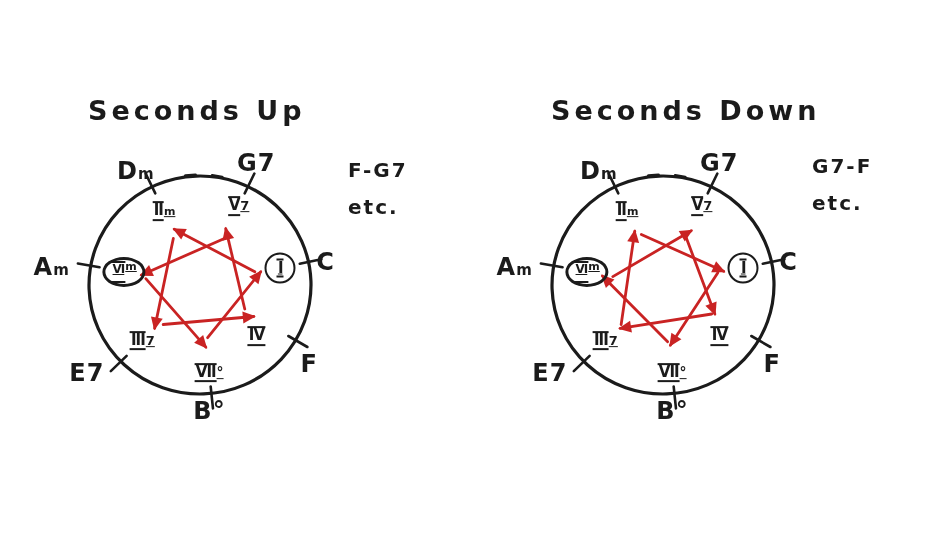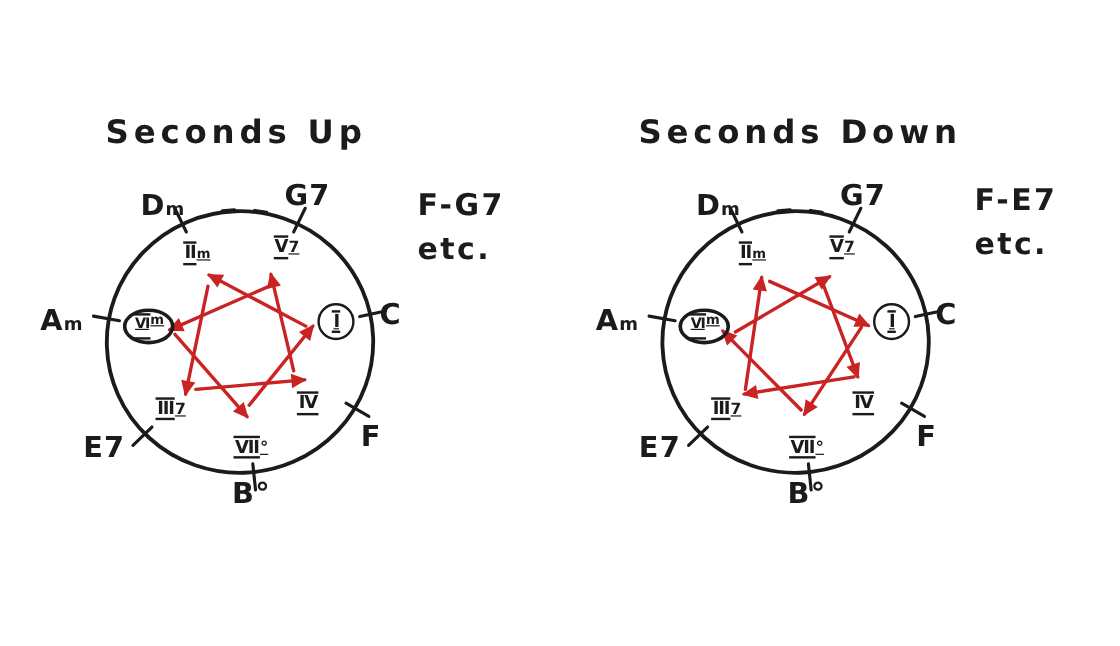--- a/index.html
+++ b/index.html
@@ -6,23 +6,23 @@
   body{
     width:933px;height:538px;background:#ffffff;overflow:hidden;position:relative;
     font-family:"DejaVu Sans",sans-serif;color:#1b1b1b;
   }
   .canvas{position:absolute;left:0;top:0;width:933px;height:538px;background:#ffffff;}
   .title{
     position:absolute;top:95px;font-size:27px;font-weight:600;letter-spacing:4px;
     white-space:nowrap;
   }
   #title-up{left:88px;}
-  #title-down{left:532px;}
+  #title-down{left:551px;}
   .examples{
-    position:absolute;font-size:25px;font-weight:600;letter-spacing:2px;line-height:37px;
+    position:absolute;font-size:20px;font-weight:600;letter-spacing:2px;line-height:37px;
     white-space:nowrap;
   }
   #examples-up{left:348px;top:152px;}
   #examples-down{left:812px;top:148px;}
   .examples .ex-line:nth-child(3){padding-left:18px;margin-top:20px;}
   .diagram{position:absolute;width:345px;height:335px;}
   #diagram-up{left:28px;top:128px;}
   #diagram-down{left:491px;top:128px;}
   .diagram svg{position:absolute;left:0;top:0;}
   .outer-label{
@@ -148,17 +148,17 @@
       </div>
       <div class="outer-label" style="left: 181.498px; top: 283.397px;">B°</div>
       <div class="inner-label" style="left: 181.199px; top: 244.518px;"><span class="roman">VII</span><span class="suffix-deg">°</span></div>
     </div>
 
   <div class="examples" id="examples-up">
     <div class="ex-line">F-G7</div>
     <div class="ex-line">etc.</div>
   </div>
   <div class="examples" id="examples-down">
-    <div class="ex-line">F-E7</div>
+    <div class="ex-line">G7-F</div>
     <div class="ex-line">etc.</div>
   </div>
 
 </div>
 
 </body></html>

